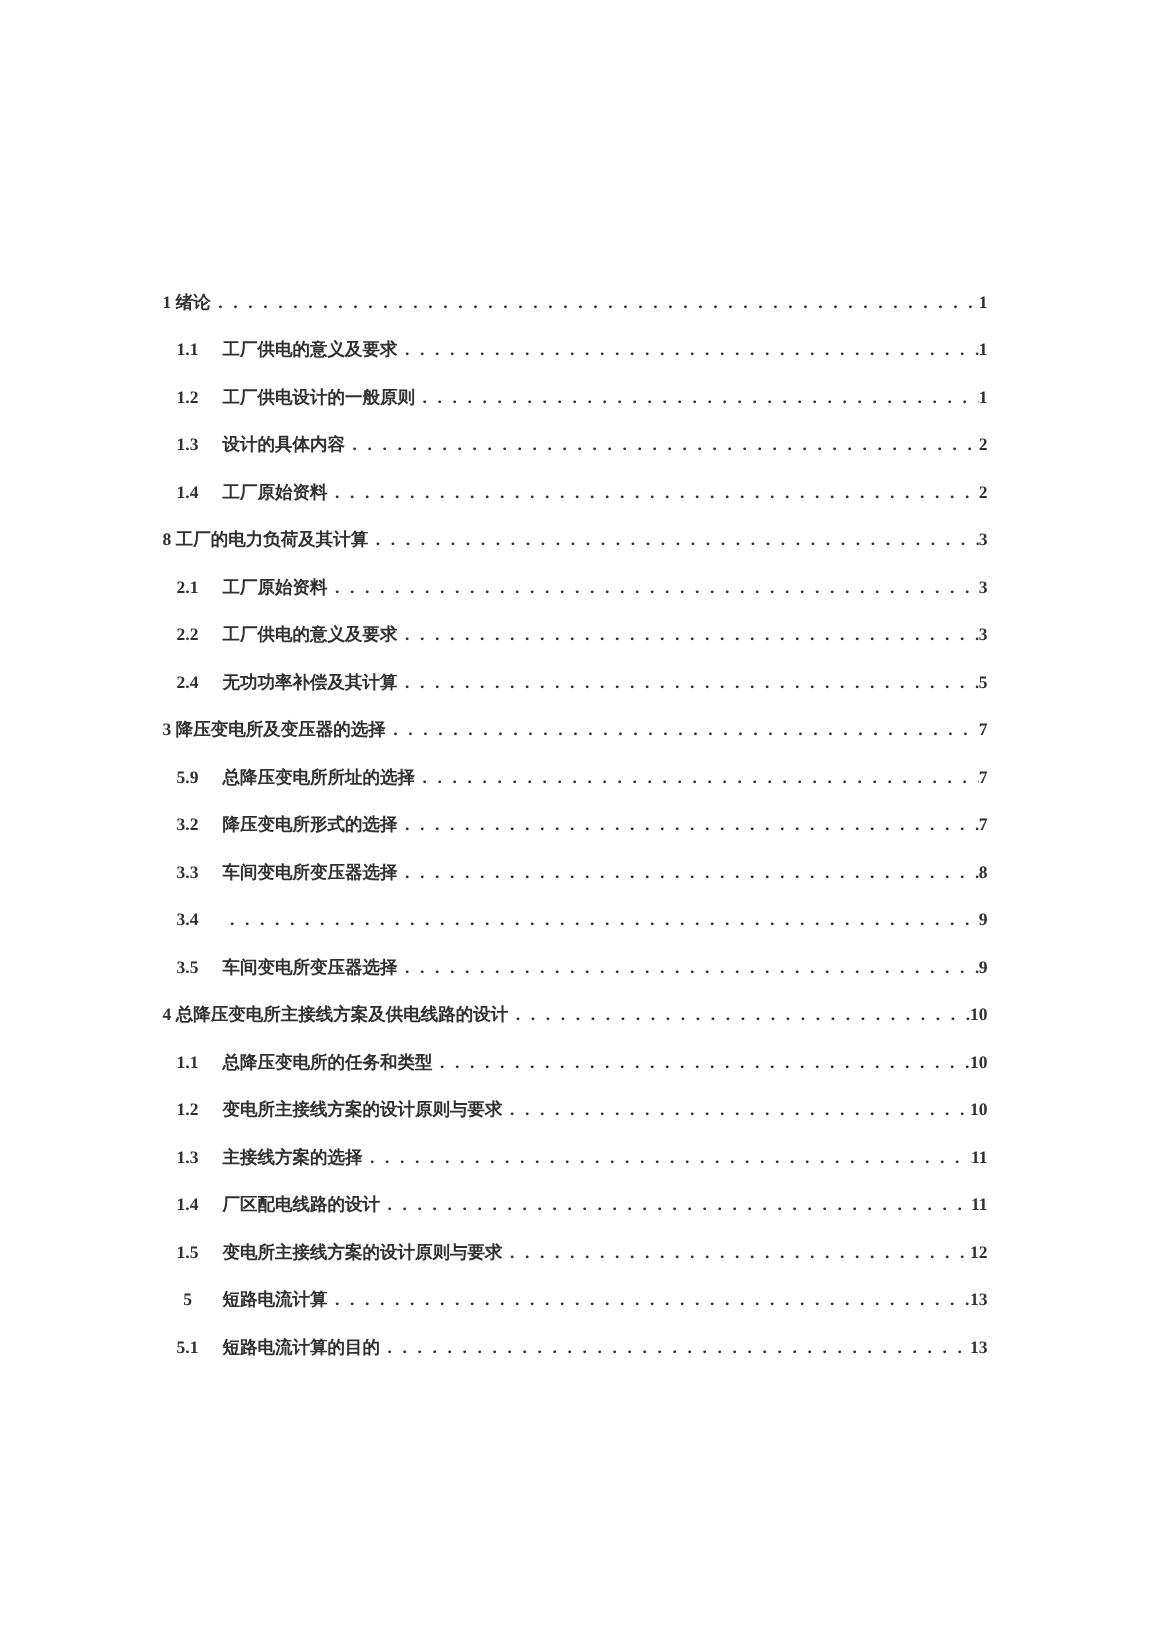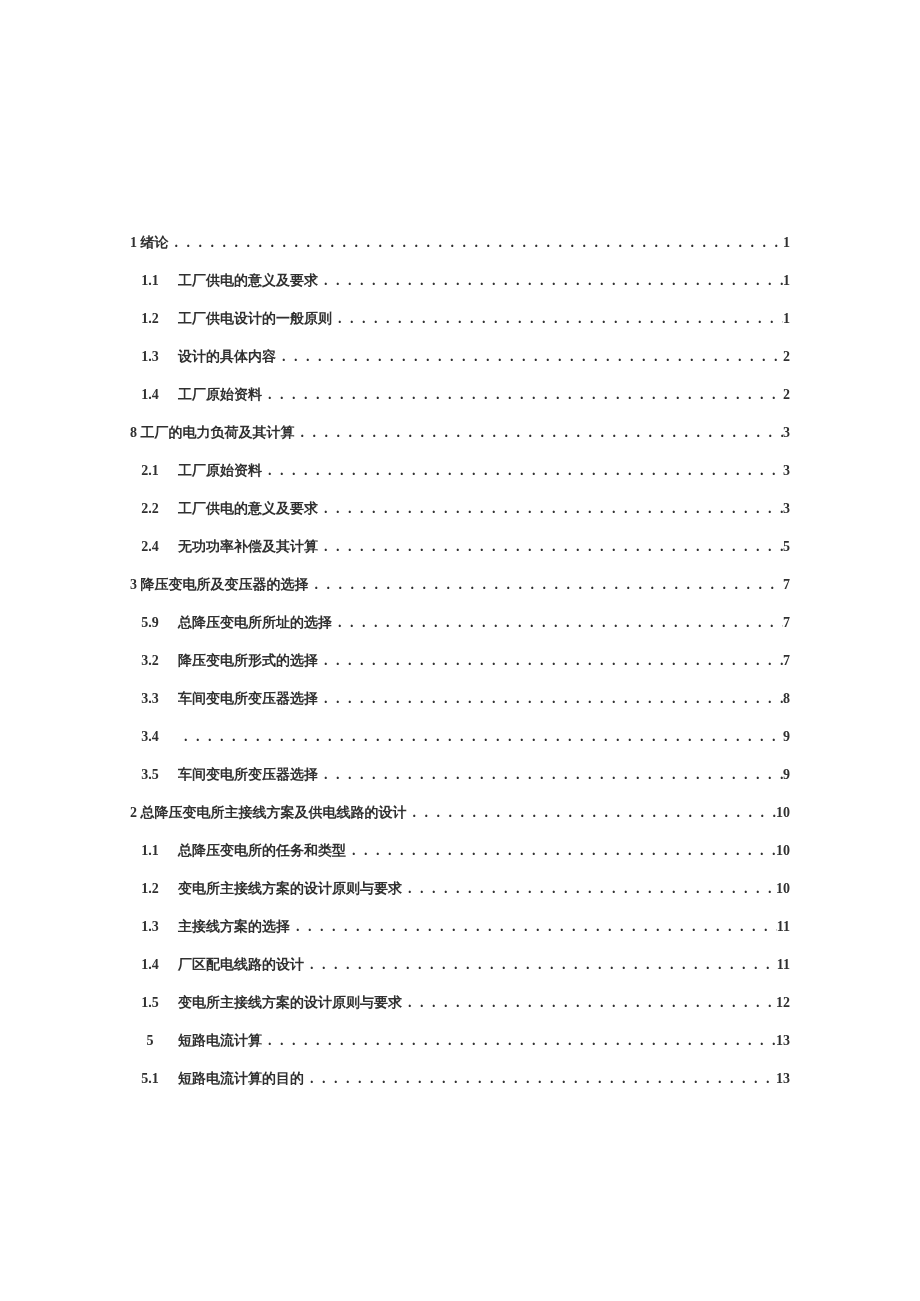--- a/index.html
+++ b/index.html
@@ -160,21 +160,21 @@
       <span class="entry-page">9</span>
     </div>
     <div class="toc-entry section">
       <span class="entry-num">3.5</span>
       <span class="entry-title">车间变电所变压器选择</span>
       <span class="spacer"></span>
       <span class="entry-dots"></span>
       <span class="entry-page">9</span>
     </div>
     <div class="toc-entry chapter">
-      <span class="entry-title">2 总降压变电所主接线方案及供电线路的设计</span>
+      <span class="entry-title">4 总降压变电所主接线方案及供电线路的设计</span>
       <span class="spacer"></span>
       <span class="entry-dots"></span>
       <span class="entry-page">10</span>
     </div>
     <div class="toc-entry section">
       <span class="entry-num">1.1</span>
       <span class="entry-title">总降压变电所的任务和类型</span>
       <span class="spacer"></span>
       <span class="entry-dots"></span>
       <span class="entry-page">10</span>

